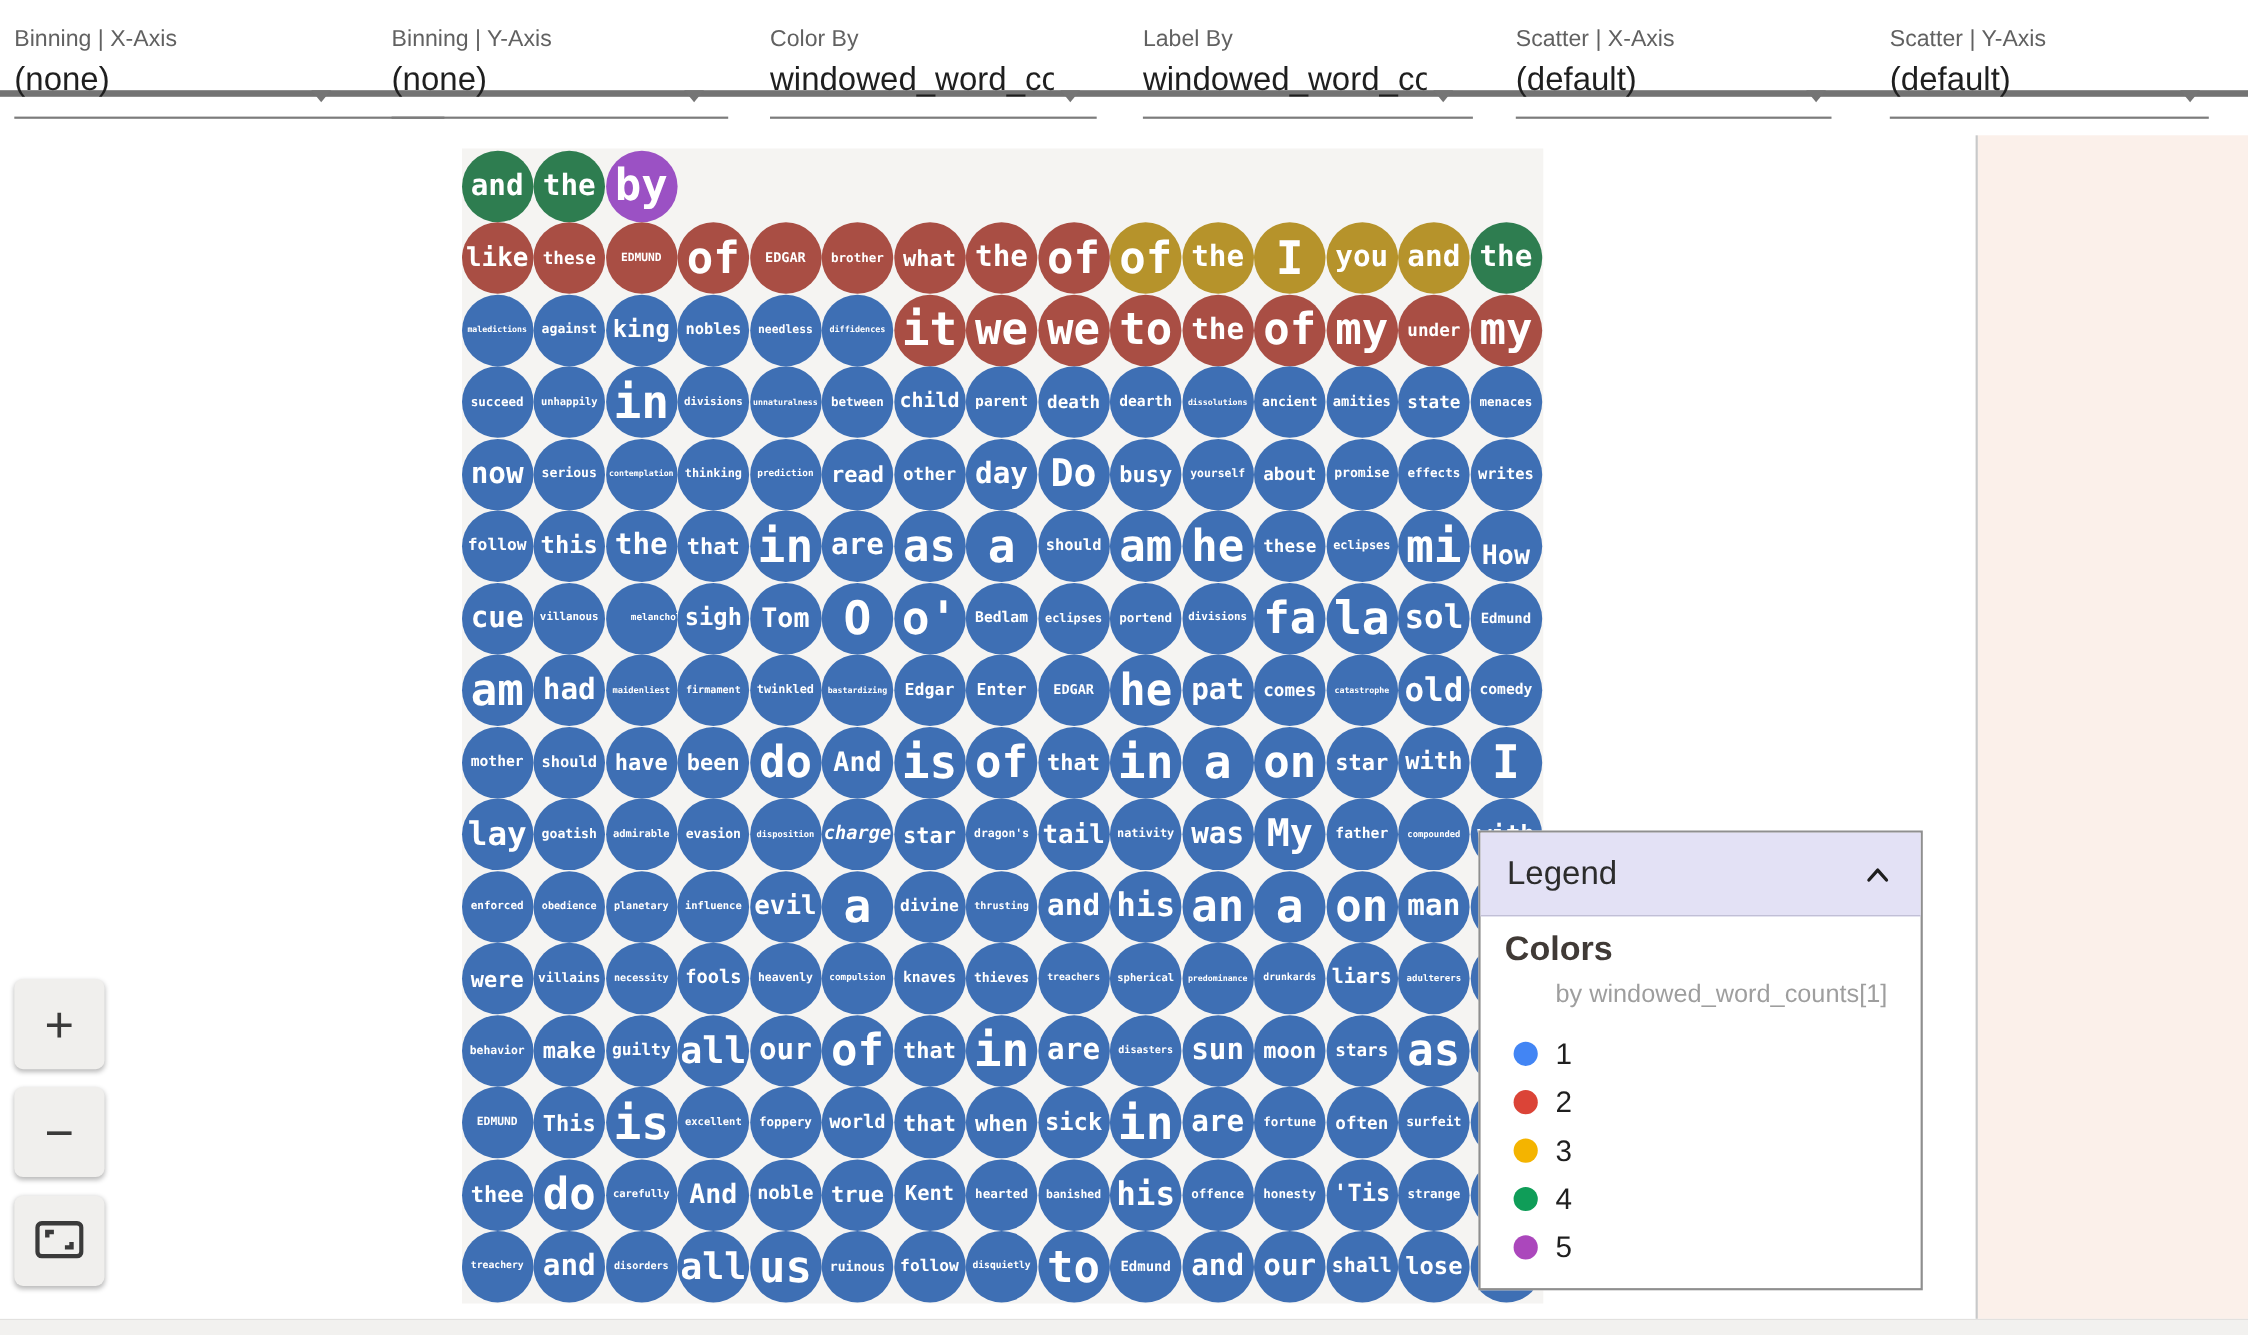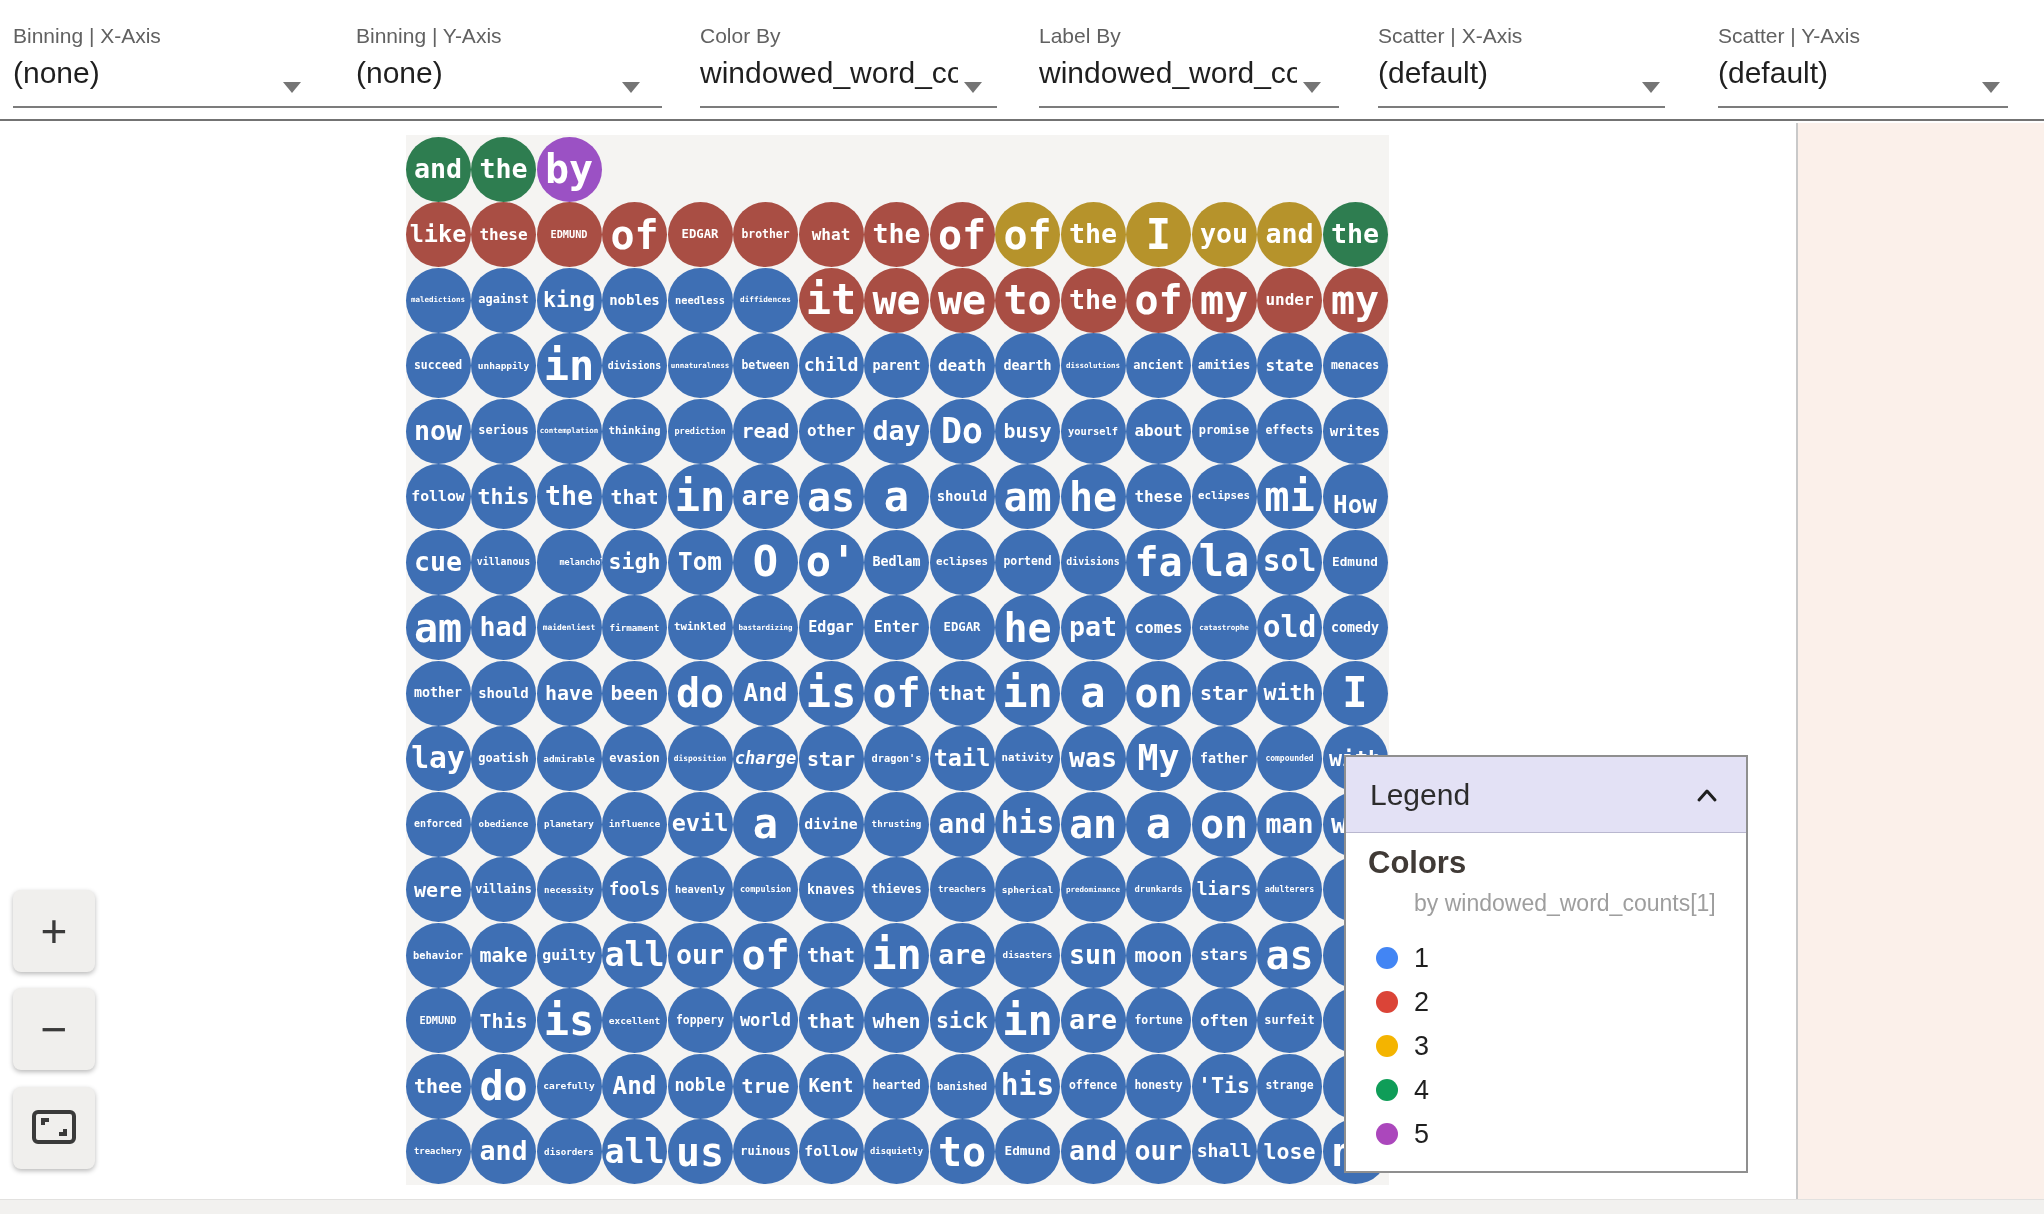--- a/index.html
+++ b/index.html
@@ -10,23 +10,23 @@
     height: 1214px;
     overflow: hidden;
     background: #ffffff;
     font-family: "Liberation Sans", sans-serif;
   }
 
   
   #toolbar {
     position: absolute;
     left: 0; top: 0;
-    width: 2044px; height: 121px;
+    width: 2044px; height: 88px;
     background: #ffffff;
-    border-bottom: 2px solid #737373;
+    border-bottom: 6px solid #737373;
     z-index: 10;
   }
   .dropdown { position: absolute; top: 0; height: 121px; cursor: pointer; }
   .dd-label {
     position: absolute; left: 0; top: 24px;
     font-size: 21px; color: #616161; white-space: nowrap;
   }
   .dd-value {
     position: absolute; left: 0; top: 56px;
     font-size: 30px; color: #1f1f1f; white-space: nowrap;
@@ -40,21 +40,21 @@
     border-top: 11px solid #757575;
   }
   .dd-underline {
     position: absolute; left: 0; top: 106px;
     height: 2px; background: #7c7c7c; width: 100%;
   }
 
   
   #plot-area {
     position: absolute;
-    left: 406px; top: 135px;
+    left: 420px; top: 135px;
     width: 983px; height: 1050px;
     background: #f5f4f2;
     z-index: 1;
   }
   .word-circle {
     position: absolute;
     width: 65px; height: 65px;
     border-radius: 50%;
     display: flex; align-items: center; justify-content: center;
     cursor: pointer;
@@ -201,21 +201,21 @@
       <div class="word-circle" style="left: 196px; top: 67px; background: rgb(169, 78, 68);">
         <span style="font-size: 40px;">of</span>
       </div>
       <div class="word-circle" style="left: 261.5px; top: 67px; background: rgb(169, 78, 68);">
         <span style="font-size: 12.3077px;">EDGAR</span>
       </div>
       <div class="word-circle" style="left: 327px; top: 67px; background: rgb(169, 78, 68);">
         <span style="font-size: 11.4286px;">brother</span>
       </div>
       <div class="word-circle" style="left: 392.5px; top: 67px; background: rgb(169, 78, 68);">
-        <span style="font-size: 16px;">what</span>
+        <span style="font-size: 20px;">what</span>
       </div>
       <div class="word-circle" style="left: 458px; top: 67px; background: rgb(169, 78, 68);">
         <span style="font-size: 26.6667px;">the</span>
       </div>
       <div class="word-circle" style="left: 523.5px; top: 67px; background: rgb(169, 78, 68);">
         <span style="font-size: 40px;">of</span>
       </div>
       <div class="word-circle" style="left: 589px; top: 67px; background: rgb(182, 147, 43);">
         <span style="font-size: 40px;">of</span>
       </div>

